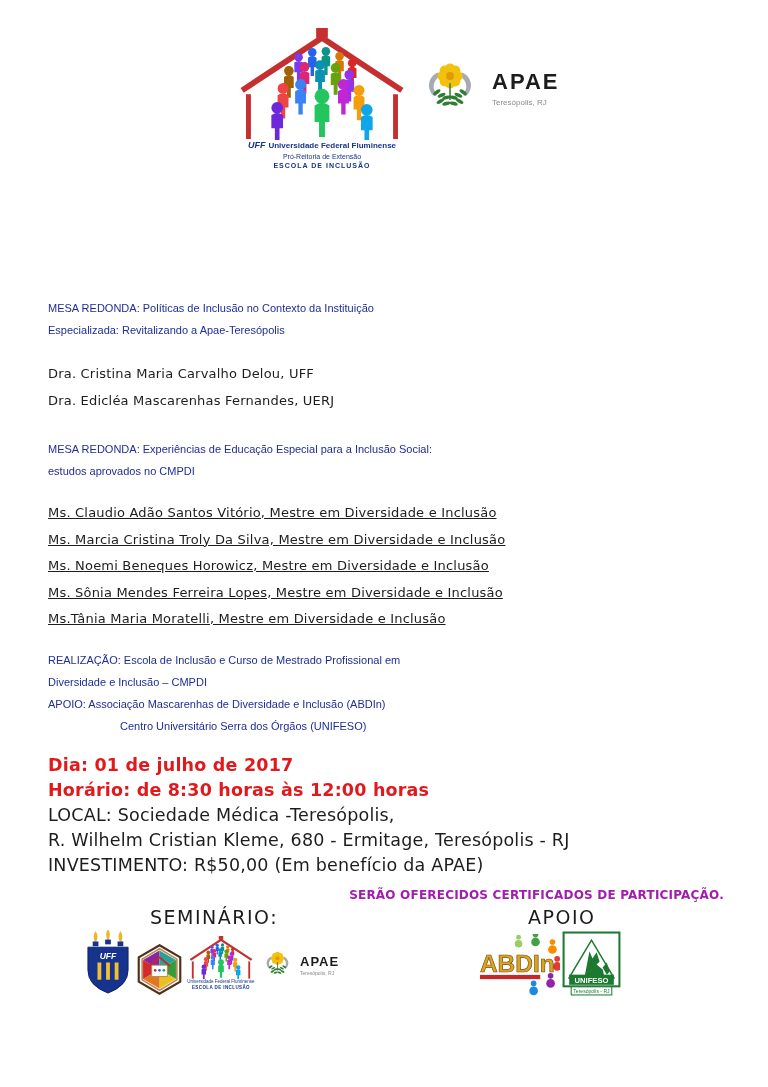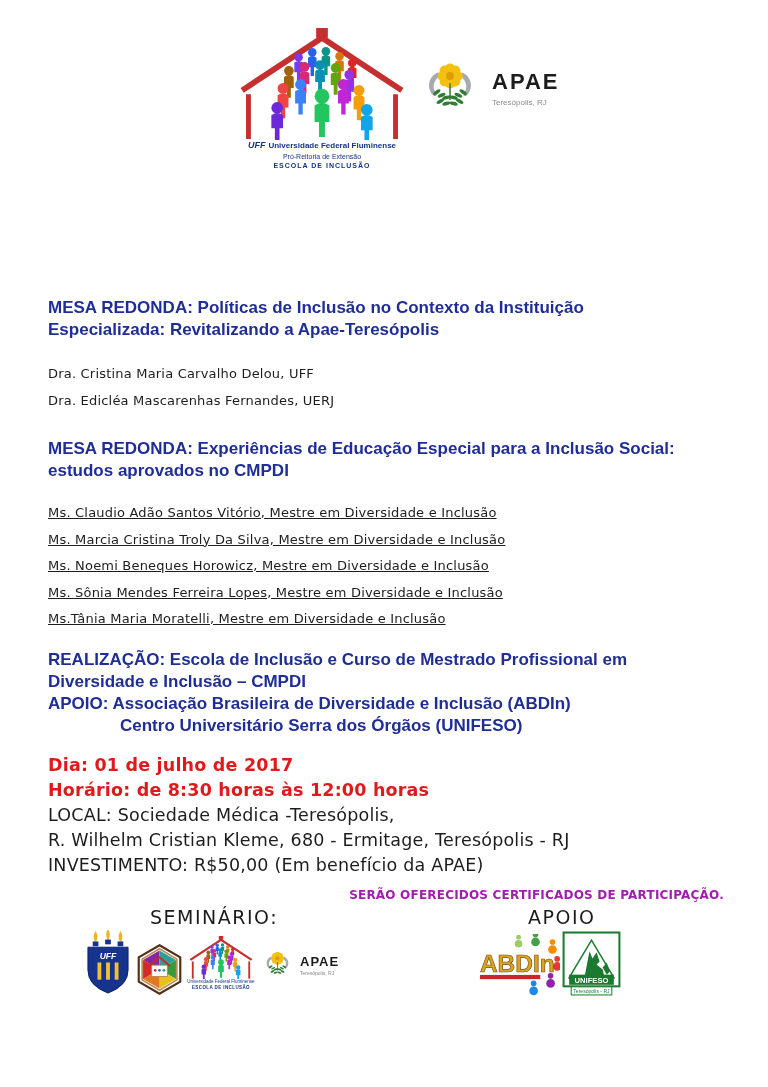--- a/index.html
+++ b/index.html
@@ -19,21 +19,21 @@
   .flower-svg-top{width:60px;height:64px;}
   .apae-name{font-size:22px;font-weight:bold;color:#1c1c1c;letter-spacing:2px;}
   .apae-loc{font-size:8px;color:#8a8a8a;margin-top:3px;}
 
   
   .title{position:absolute;top:154px;left:0;right:0;text-align:center;color:#e2191c;
          font-weight:bold;font-size:25px;line-height:34px;letter-spacing:0.3px;}
 
   
   .body{position:absolute;left:48px;top:297px;width:676px;}
-  .h-blue{color:#1f2d96;font-weight:bold;font-size:17px;line-height:22px;}
+  .h-blue{color:#1f2d96;font-weight:normal;font-size:11px;line-height:22px;}
   .comic{font-family:"DejaVu Sans",sans-serif;color:#1d1d1d;letter-spacing:0.2px;}
   .speakers{margin-top:20px;font-size:13px;}
   .speakers div{line-height:26.5px;}
   .mt24{margin-top:24px;}
   .speakers.second{margin-top:18px;text-decoration:underline;}
   .credits{margin-top:16px;}
   .credits .indent{padding-left:72px;}
   .details{margin-top:16px;font-size:17.5px;}
   .details .line{line-height:25px;}
   .red{color:#e2191c;font-weight:bold;}
@@ -165,21 +165,21 @@
       <div>Ms. Claudio Adão Santos Vitório, Mestre em Diversidade e Inclusão</div>
       <div>Ms. Marcia Cristina Troly Da Silva, Mestre em Diversidade e Inclusão</div>
       <div>Ms. Noemi Beneques Horowicz, Mestre em Diversidade e Inclusão</div>
       <div>Ms. Sônia Mendes Ferreira Lopes, Mestre em Diversidade e Inclusão</div>
       <div>Ms.Tânia Maria Moratelli, Mestre em Diversidade e Inclusão</div>
     </div>
 
     <div class="credits h-blue">
       <div>REALIZAÇÃO: Escola de Inclusão e Curso de Mestrado Profissional em</div>
       <div>Diversidade e Inclusão – CMPDI</div>
-      <div>APOIO: Associação Brasileira de Diversidade e Inclusão (ABDIn)</div>
+      <div>APOIO: Associação Mascarenhas de Diversidade e Inclusão (ABDIn)</div>
       <div class="indent">Centro Universitário Serra dos Órgãos (UNIFESO)</div>
     </div>
 
     <div class="details comic">
       <div class="line red">Dia: 01 de julho de 2017</div>
       <div class="line red">Horário: de 8:30 horas às 12:00 horas</div>
       <div class="line">LOCAL: Sociedade Médica -Teresópolis,</div>
       <div class="line">R. Wilhelm Cristian Kleme, 680 - Ermitage, Teresópolis - RJ</div>
       <div class="line">INVESTIMENTO: R$50,00 (Em benefício da APAE)</div>
     </div>

